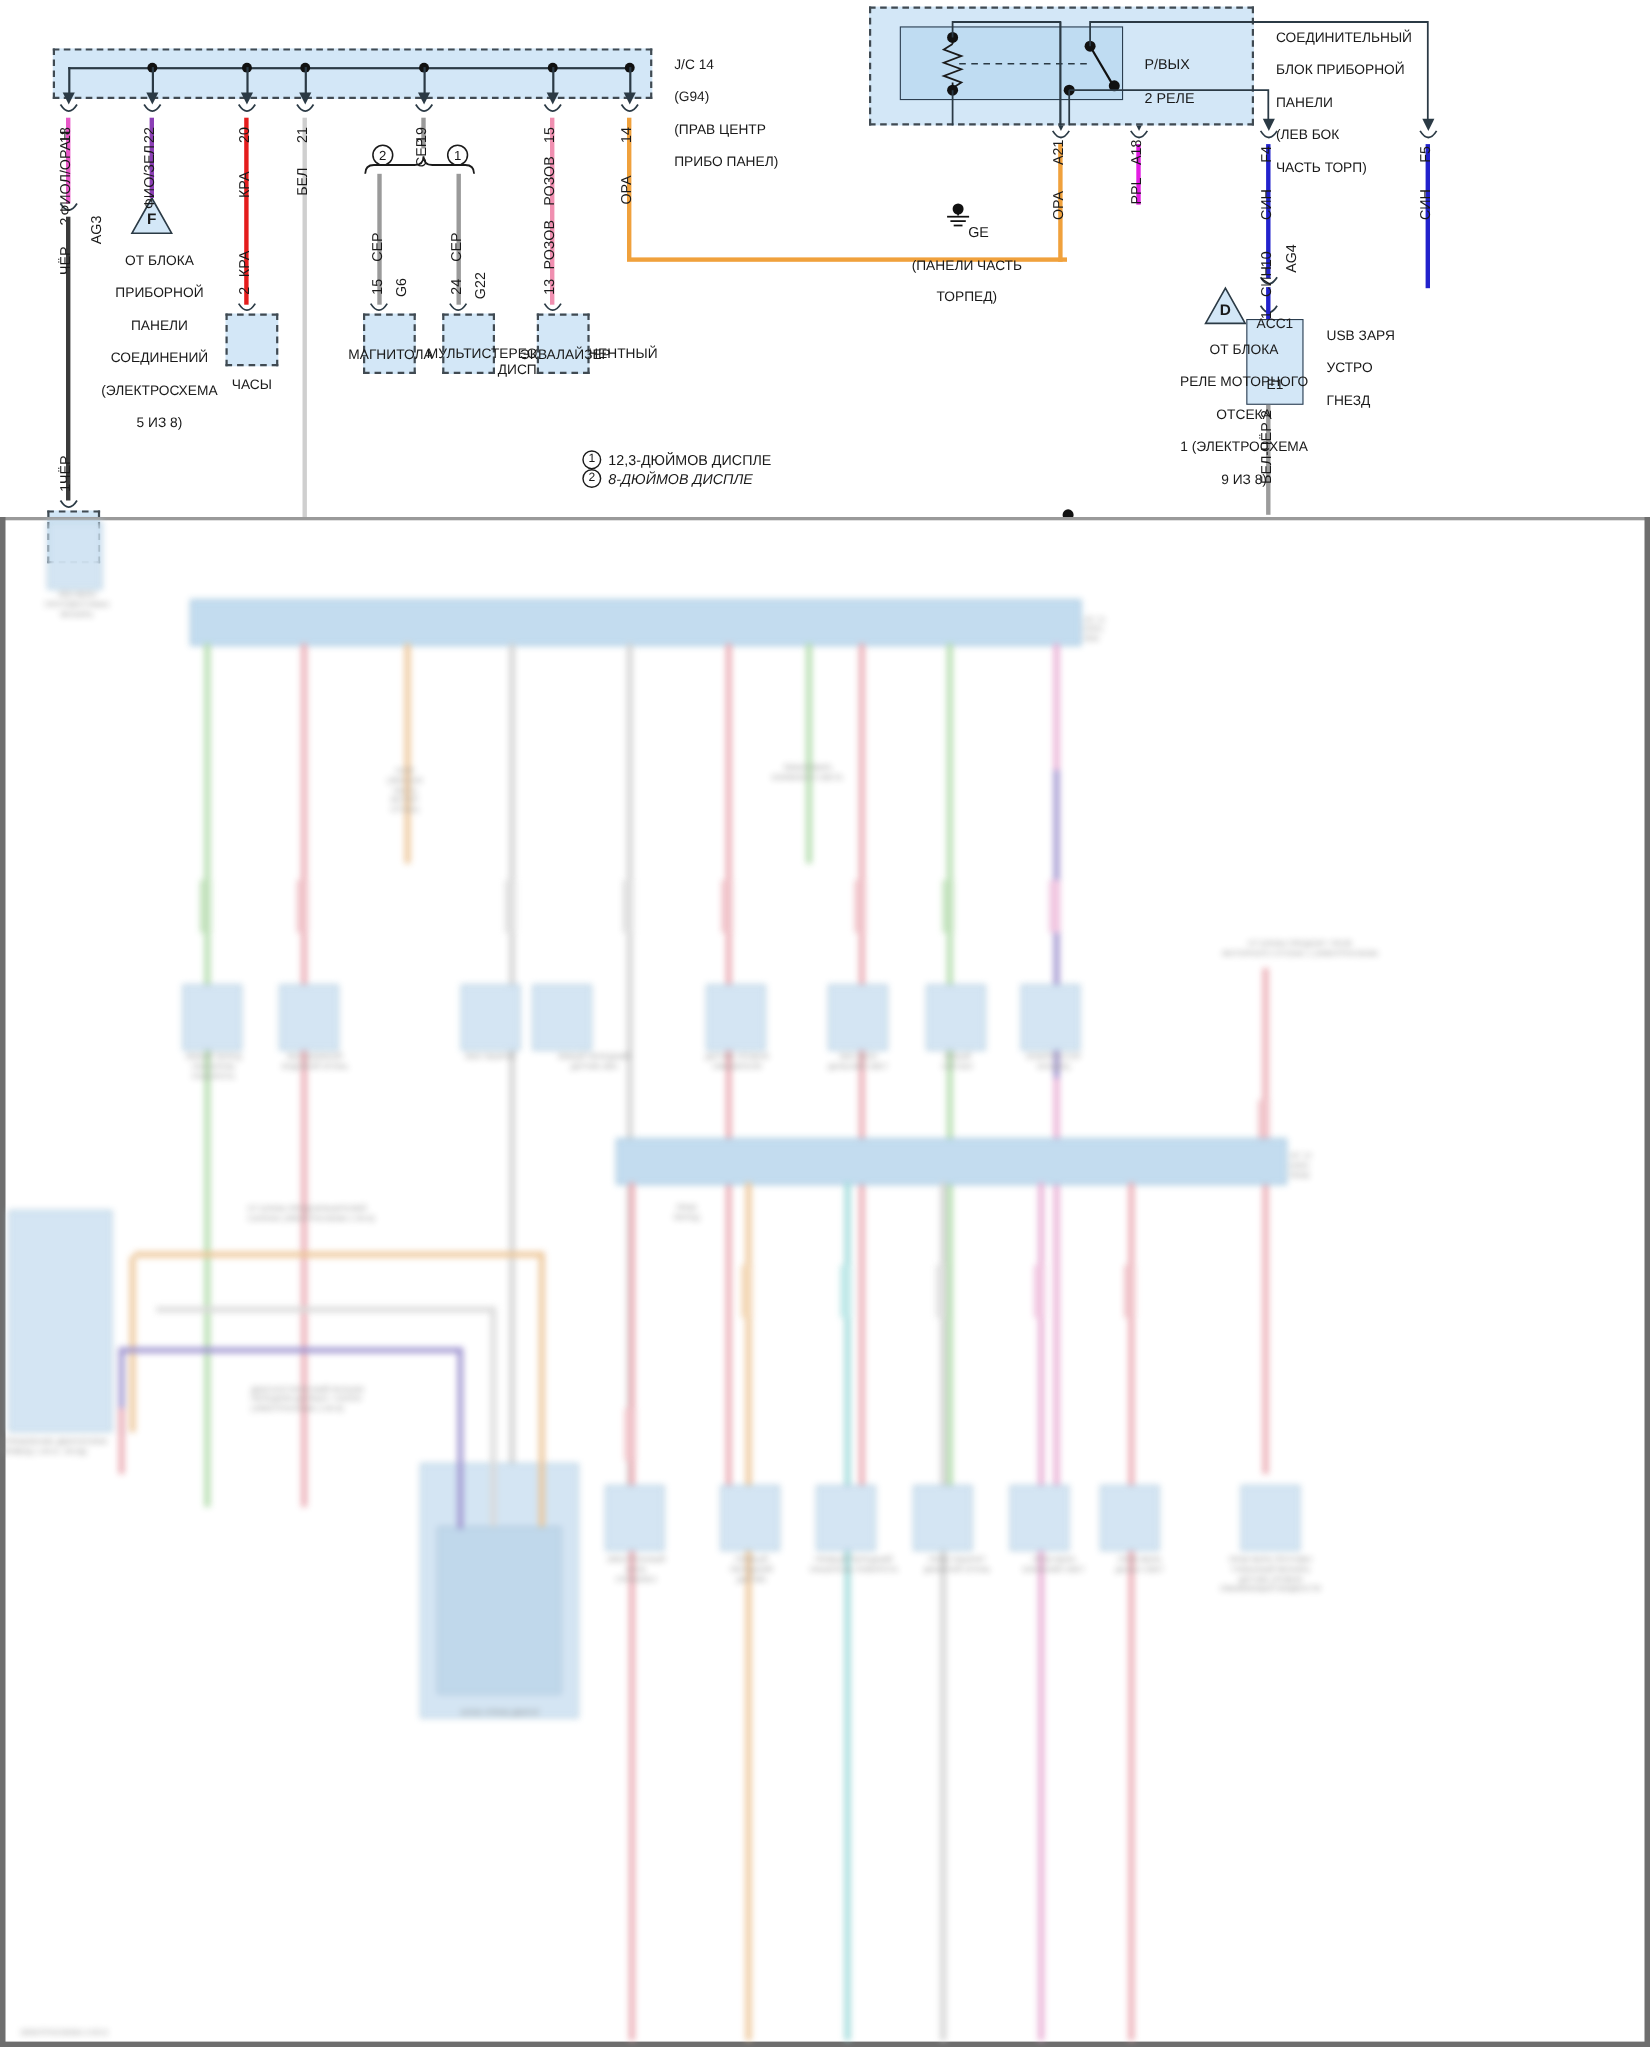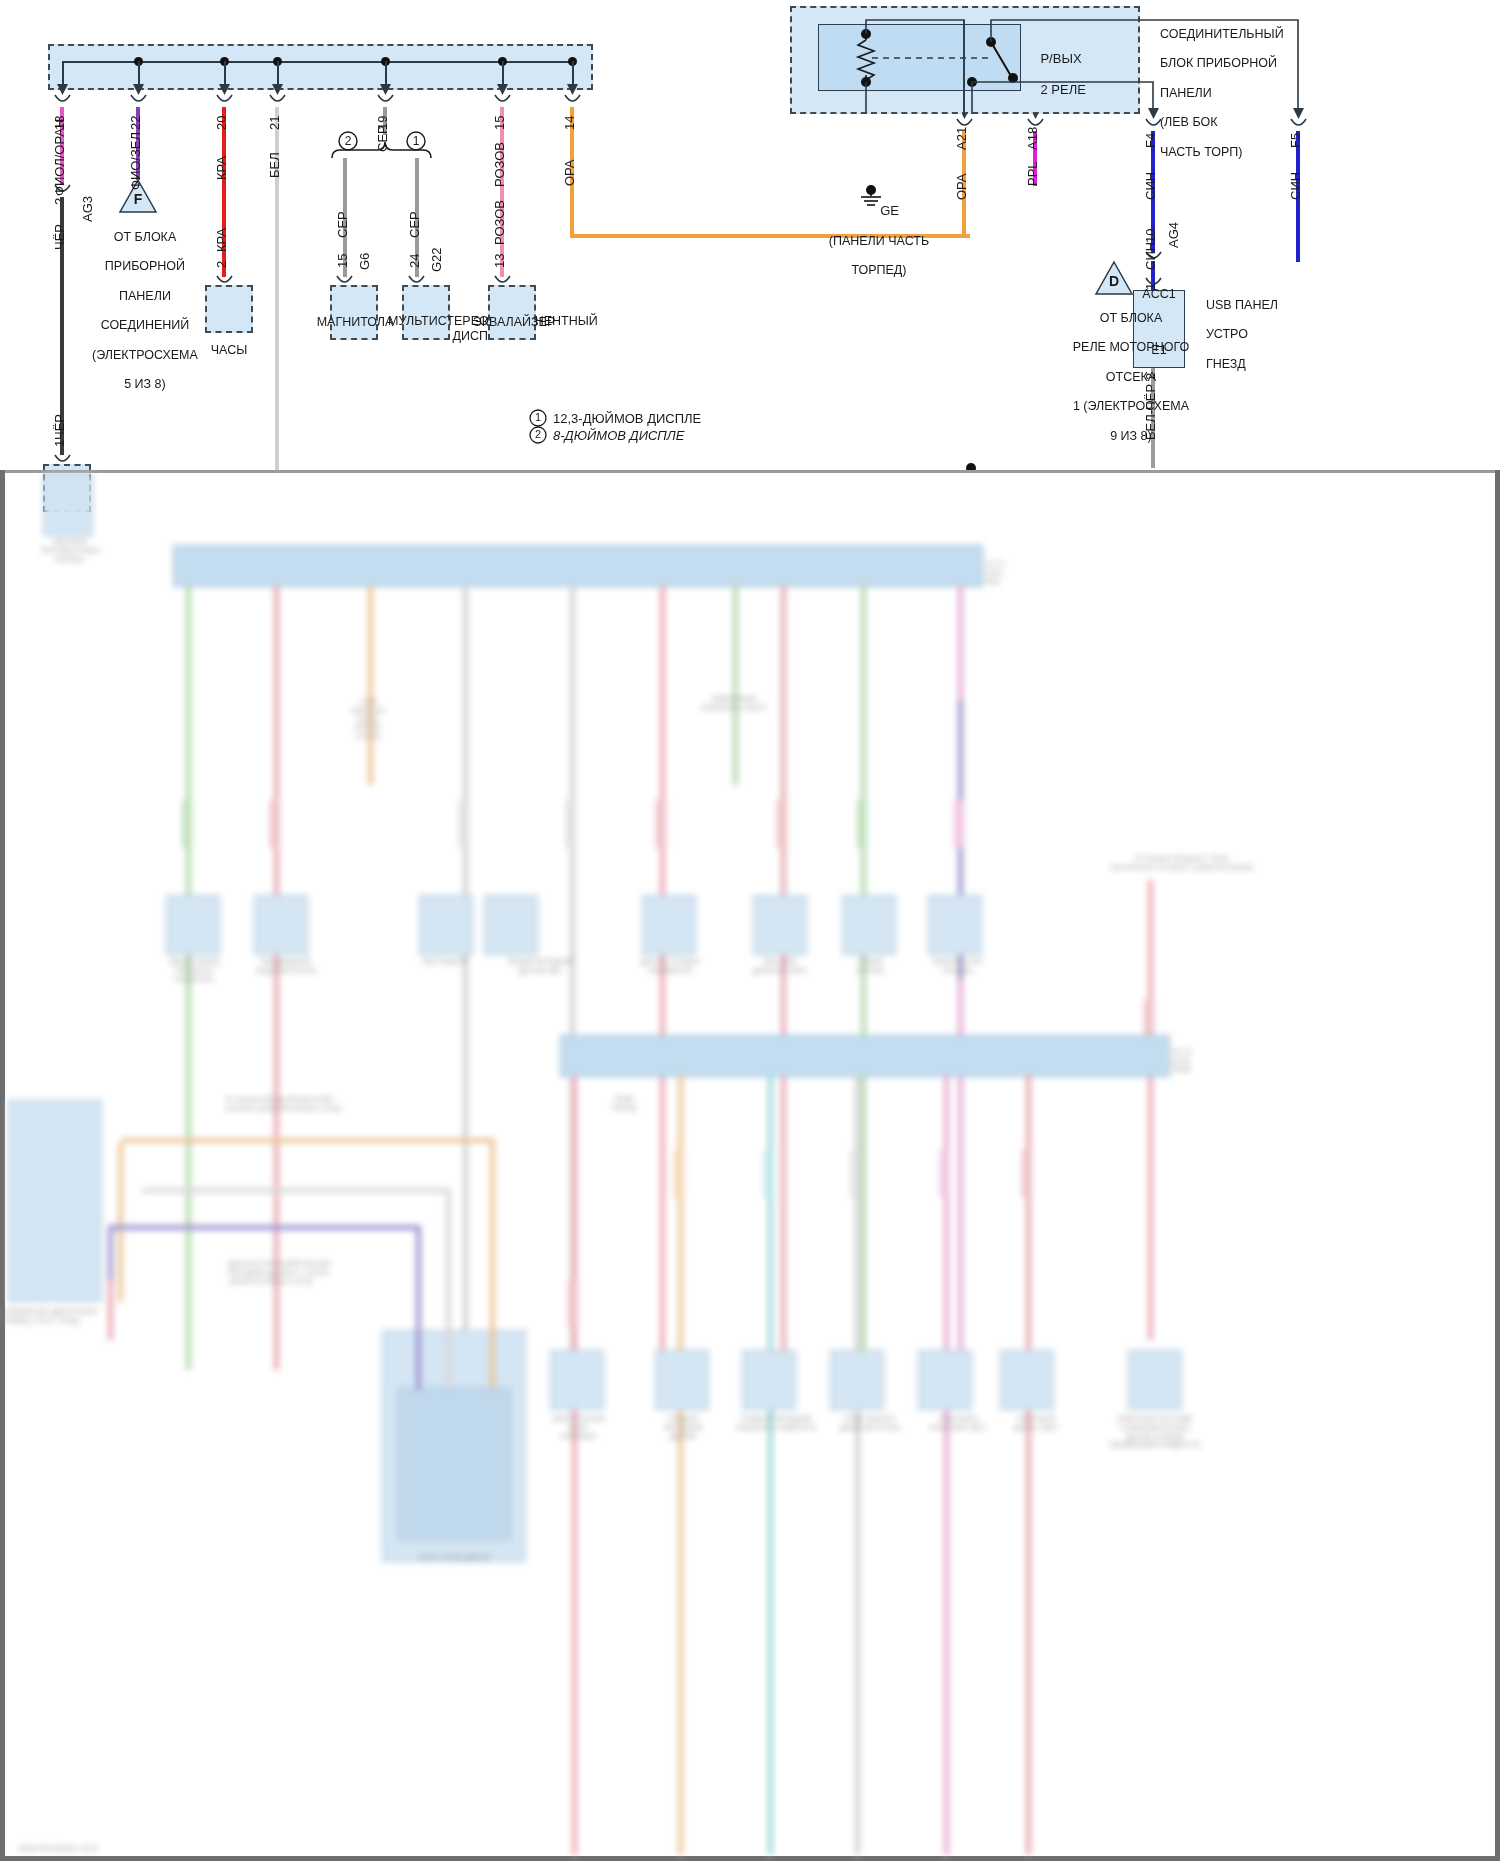--- a/index.html
+++ b/index.html
@@ -116,20 +116,26 @@
       <line x1="864" y1="201" x2="878" y2="201"></line>
       <line x1="867" y1="205" x2="875" y2="205"></line>
     </g>
 
     <circle cx="971" cy="468" r="5" fill="#111"></circle>
 
     <circle cx="538" cy="418" r="8" fill="none" stroke="#1a1a1a" stroke-width="1.3"></circle>
     <circle cx="538" cy="435" r="8" fill="none" stroke="#1a1a1a" stroke-width="1.3"></circle>
   </svg>
 
+  <div class="txt" style="left:599px;top:37px;font-size:12.5px;">
+    <span>J/C 14</span><br>
+    <span>(G94)</span><br>
+    <span>(ПРАВ ЦЕНТР</span><br>
+    <span>ПРИБО ПАНЕЛ)</span>
+  </div>
 
   <div class="wire" style="left:60px;top:107px;width:4px;height:78px;background:#e857c8;"></div>
   <div class="vert" style="left:52px;top:130px;font-size:13px;">18</div>
   <div class="vert" style="left:52px;top:196px;font-size:13px;">ФИОЛ/ОРАН</div>
 
   <div class="vert" style="left:52px;top:205px;font-size:13px;">2</div>
   <div class="vert" style="left:80px;top:222px;font-size:13px;">AG3</div>
   <div class="wire" style="left:60px;top:197px;width:4px;height:258px;background:#3a3a3a;"></div>
   <div class="vert" style="left:52px;top:250px;font-size:13px;">ЧЁР</div>
   <div class="vert" style="left:52px;top:440px;font-size:13px;">ЧЁР</div>
@@ -255,21 +261,21 @@
   <div class="vert" style="left:1143px;top:243px;font-size:13px;">10</div>
   <div class="vert" style="left:1166px;top:248px;font-size:13px;">AG4</div>
   <div class="wire" style="left:1151px;top:261px;width:4px;height:60px;background:#2222cc;"></div>
   <div class="vert" style="left:1143px;top:270px;font-size:13px;">СИН</div>
   <div class="vert" style="left:1143px;top:290px;font-size:13px;">1</div>
 
   <div class="solidbox" style="left:1133px;top:290px;width:52px;height:78px;"></div>
   <div class="txt ctr" style="left:1133px;top:287px;width:52px;font-size:12.5px;">ACC1</div>
   <div class="txt ctr" style="left:1133px;top:343px;width:52px;font-size:12.5px;">E1</div>
   <div class="txt" style="left:1192px;top:283px;font-size:12.5px;">
-    <span>USB ПАНЕЛ</span><br>
+    <span>USB ЗАРЯ</span><br>
     <span>УСТРО</span><br>
     <span>ГНЕЗД</span>
   </div>
   <div class="wire" style="left:1151px;top:368px;width:4px;height:100px;background:#9c9c9c;"></div>
   <div class="vert" style="left:1143px;top:380px;font-size:13px;">2</div>
   <div class="vert" style="left:1143px;top:440px;font-size:13px;">БЕЛ-ЧЁР</div>
 
   <div class="wire" style="left:1296px;top:131px;width:4px;height:131px;background:#2222cc;"></div>
   <div class="vert" style="left:1288px;top:148px;font-size:13px;">F5</div>
   <div class="vert" style="left:1288px;top:200px;font-size:13px;">СИН</div>

